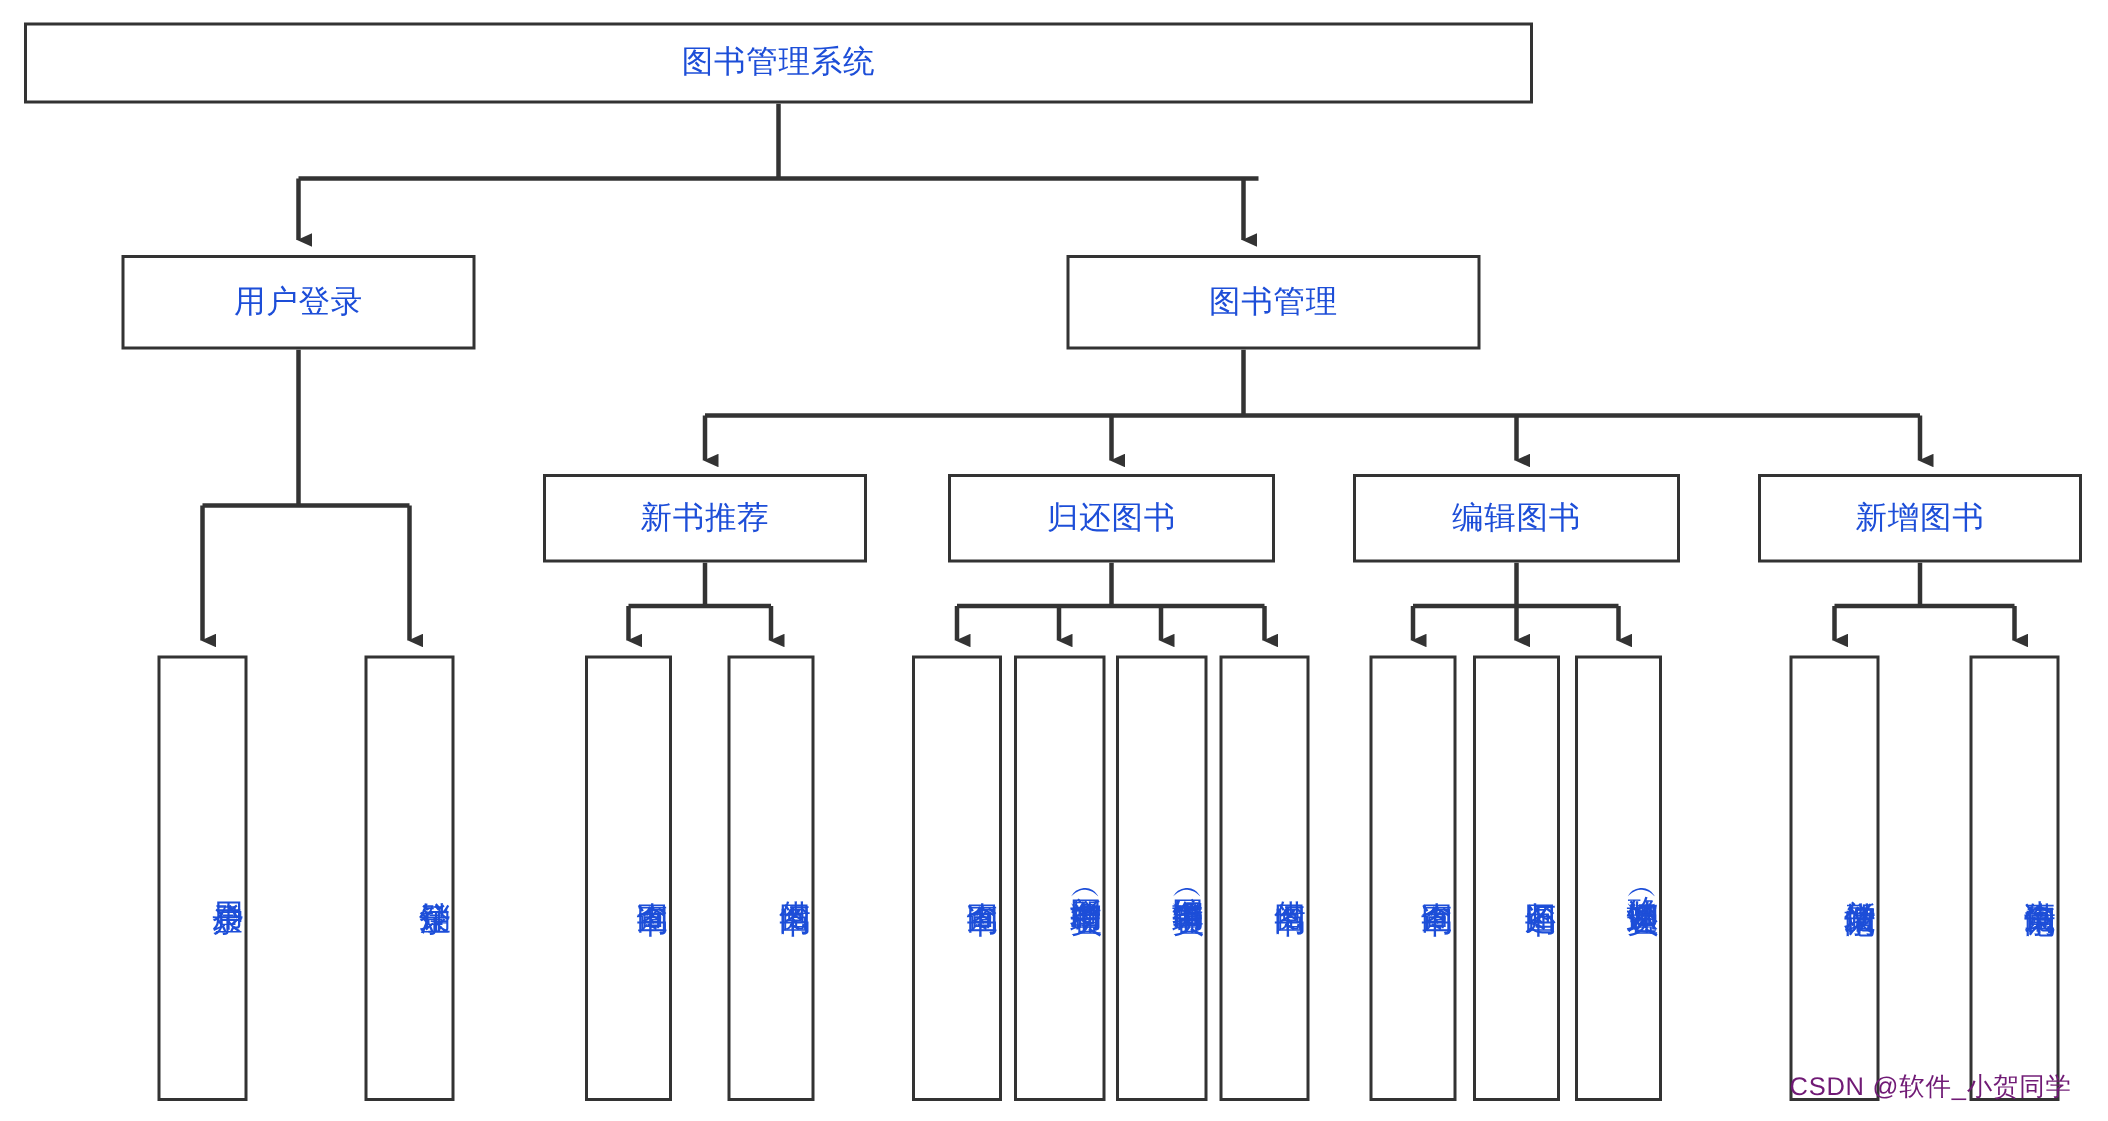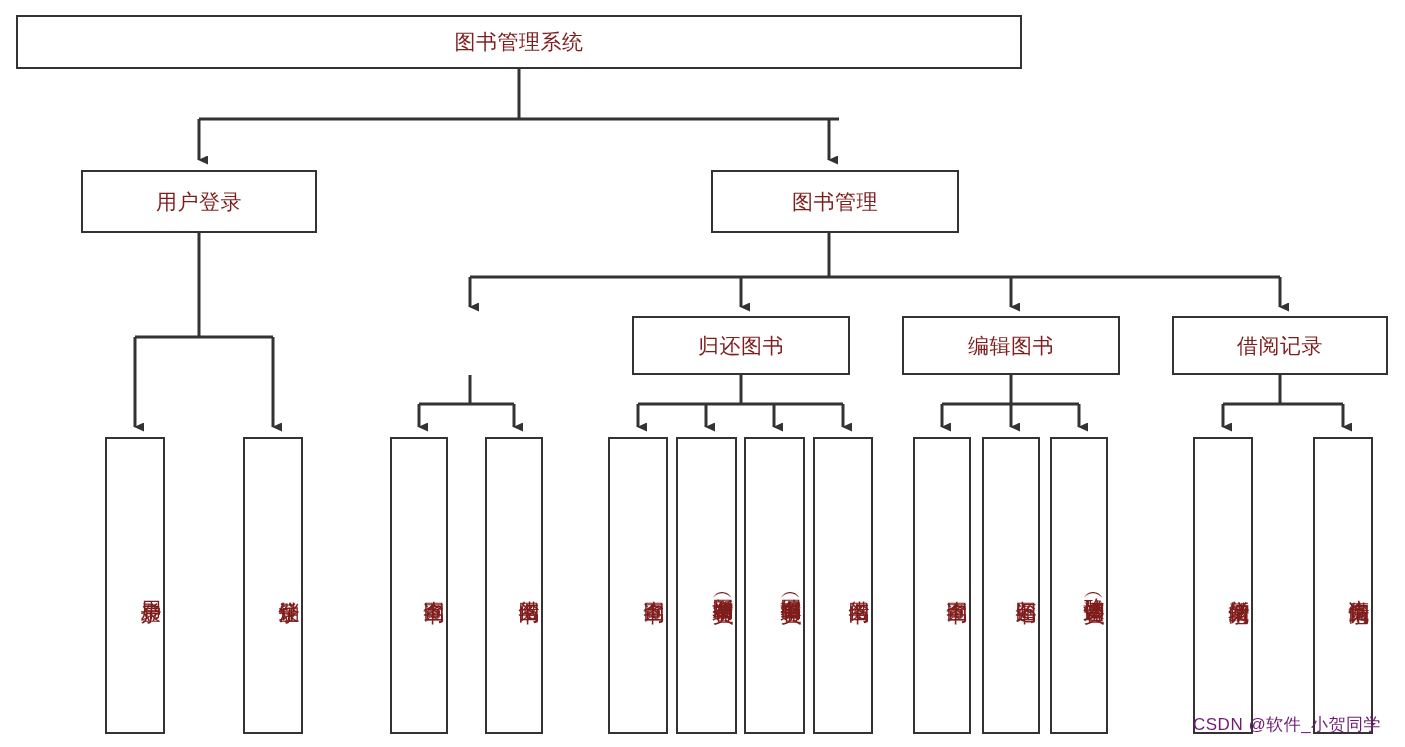--- a/index.html
+++ b/index.html
@@ -27,21 +27,21 @@
     pointer-events: none;
   }
   .node {
     position: absolute;
     box-sizing: border-box;
     background: #ffffff;
     border: 2px solid #333333;
     display: flex;
     align-items: center;
     justify-content: center;
-    color: #7f1d1d;
+    color: #1d4ed8;
   }
   .node-h {
     font-size: 21px;
     line-height: 1.1;
     letter-spacing: 0.5px;
     white-space: nowrap;
   }
   .node-v {
     writing-mode: vertical-rl;
     text-orientation: upright;
@@ -121,32 +121,35 @@
     </g>
   </svg>
 
   <div class="node node-h" style="left:16px; top:15px; width:1006px; height:54px;">
     <span>图书管理系统</span>
   </div>
 
   <div class="node node-h" style="left:81px; top:170px; width:236px; height:63px;">
     <span>用户登录</span>
   </div>
-  <div class="node node-h" style="left:711px; top:170px; width:248px; height:63px;">
+  <div class="node node-h" style="left:711px; top:170px; width:276px; height:63px;">
     <span>图书管理</span>
   </div>
 
+  <div class="node node-h" style="left:362px; top:316px; width:216px; height:59px;">
+    <span>新书推荐</span>
+  </div>
   <div class="node node-h" style="left:632px; top:316px; width:218px; height:59px;">
     <span>归还图书</span>
   </div>
   <div class="node node-h" style="left:902px; top:316px; width:218px; height:59px;">
     <span>编辑图书</span>
   </div>
   <div class="node node-h" style="left:1172px; top:316px; width:216px; height:59px;">
-    <span>借阅记录</span>
+    <span>新增图书</span>
   </div>
 
   <div class="node node-v" style="left:105px; top:437px; width:60px; height:297px;">
     <span class="vlabel">用户登录</span>
   </div>
   <div class="node node-v" style="left:243px; top:437px; width:60px; height:297px;">
     <span class="vlabel">注销登录</span>
   </div>
 
   <div class="node node-v" style="left:390px; top:437px; width:58px; height:297px;">

